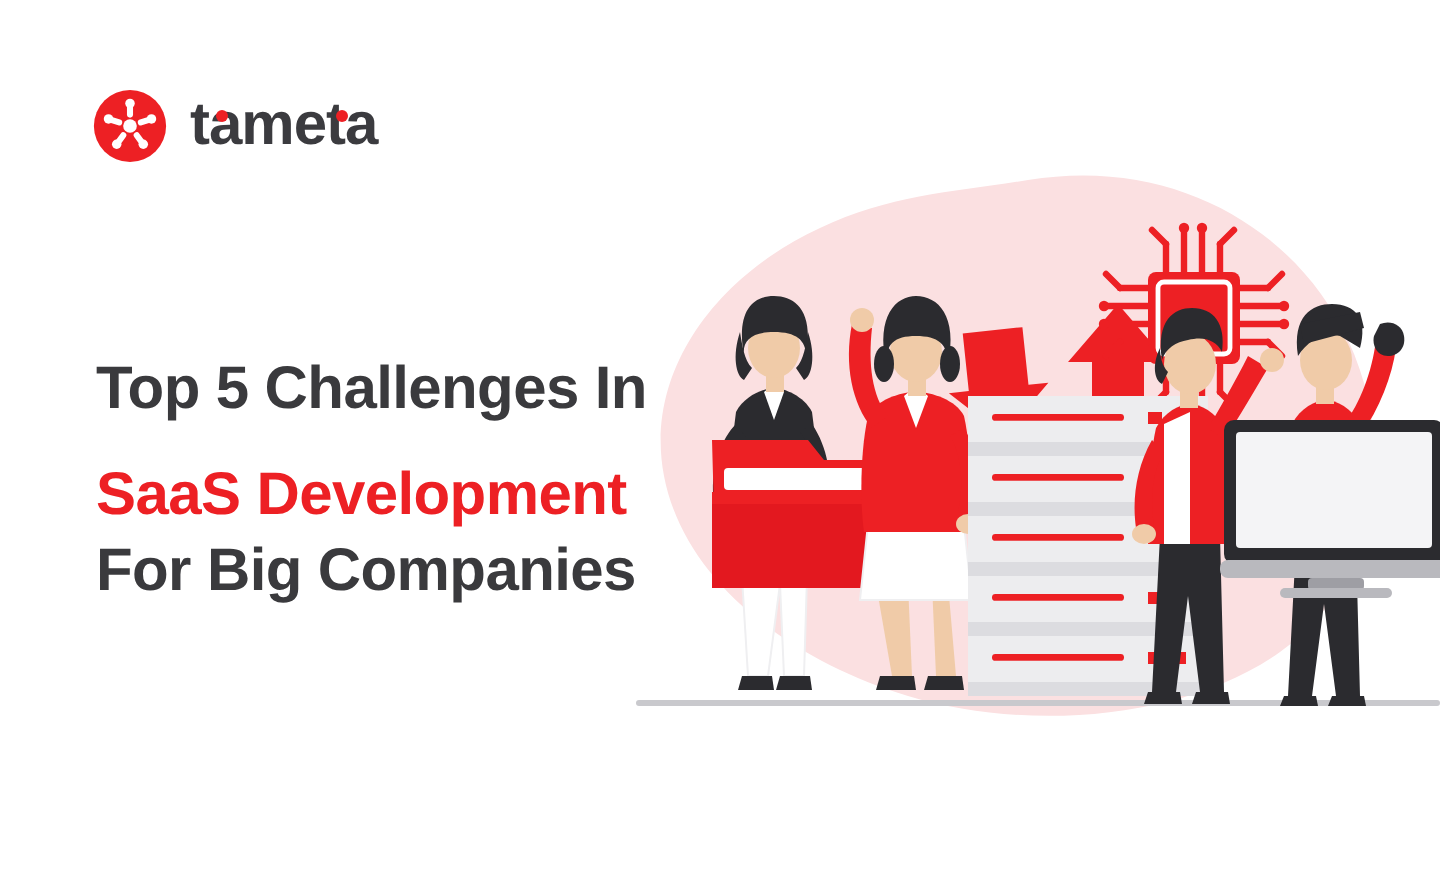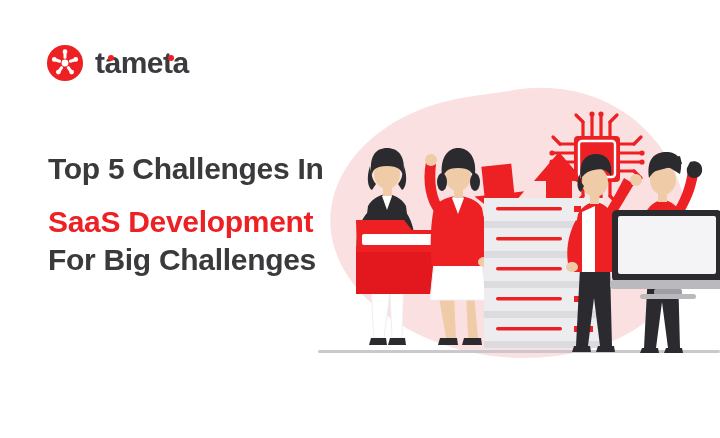--- a/index.html
+++ b/index.html
@@ -11,21 +11,21 @@
   #brand{position:absolute;left:46px;top:44px;display:flex;align-items:center;gap:11px;}
   #brand-mark{width:38px;height:38px;display:block;}
   #brand-word{font-size:30px;font-weight:700;color:#3b3b3f;letter-spacing:-0.5px;
               line-height:1;position:relative;display:inline-block;}
   #brand-word .dot{position:absolute;width:6px;height:6px;border-radius:50%;
                    background:#ED2024;top:7px;}
   #brand-word .dot.d1{left:13px;}
   #brand-word .dot.d2{left:73px;}
 
   
-  #headline{position:absolute;left:48px;top:150px;width:330px;}
+  #headline{position:absolute;left:48px;top:176px;width:330px;}
   #headline .ln{font-size:30px;font-weight:700;line-height:38px;
                 color:#3a3a3d;letter-spacing:-0.3px;white-space:nowrap;}
   #headline .ln.accent{color:#ED2024;margin-top:15px;}
 
   
   #art{position:absolute;left:318px;top:86px;width:402px;height:290px;}
   #art svg{display:block;width:402px;height:290px;}
 </style>
 </head>
 <body>
@@ -52,21 +52,21 @@
     <div id="brand-word">
       <span>tameta</span>
       <span class="dot d1"></span>
       <span class="dot d2"></span>
     </div>
   </div>
 
   <div id="headline">
     <div class="ln">Top 5 Challenges In</div>
     <div class="ln accent">SaaS Development</div>
-    <div class="ln">For Big Challenges</div>
+    <div class="ln">For Big Companies</div>
   </div>
 
   <div id="art">
   <svg viewBox="0 0 402 290" xmlns="http://www.w3.org/2000/svg">
 
     <path d="M196 4 C268 -8 330 28 356 84 C382 140 370 206 322 240
              C274 274 196 280 136 262 C76 244 24 204 14 152
              C4 100 40 52 92 28 C128 11 160 10 196 4 Z" fill="#FBE0E1"></path>
 
     <rect x="0" y="264" width="402" height="3" rx="1.5" fill="#c9c9cd"></rect>

